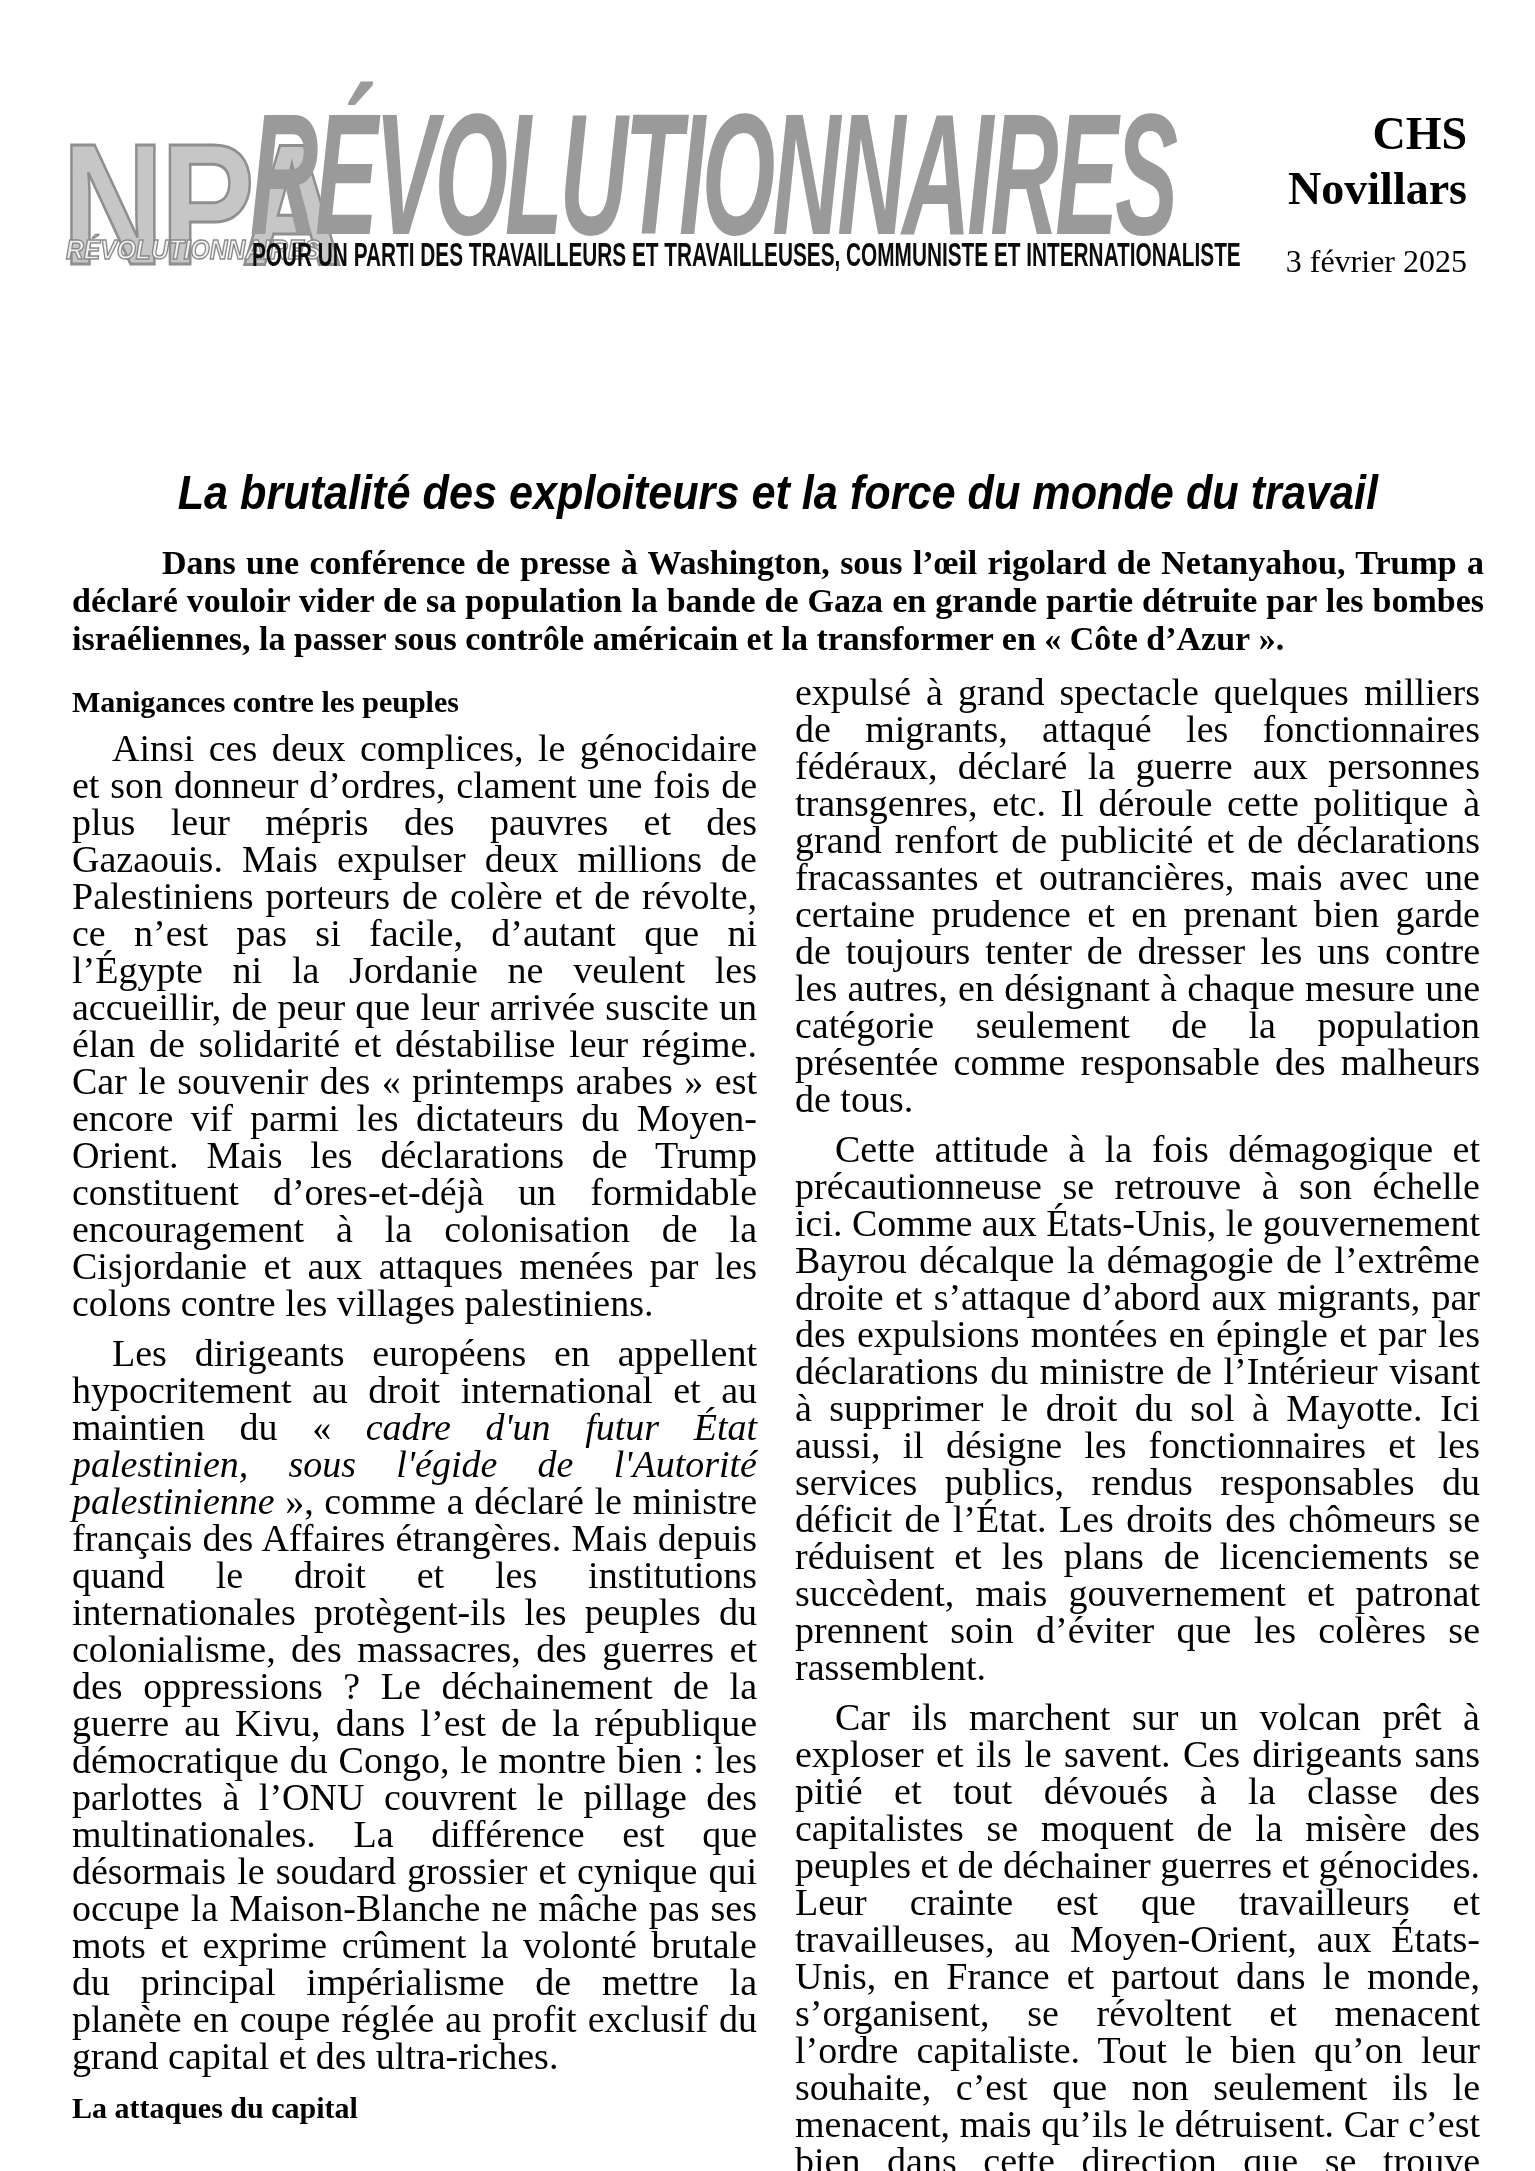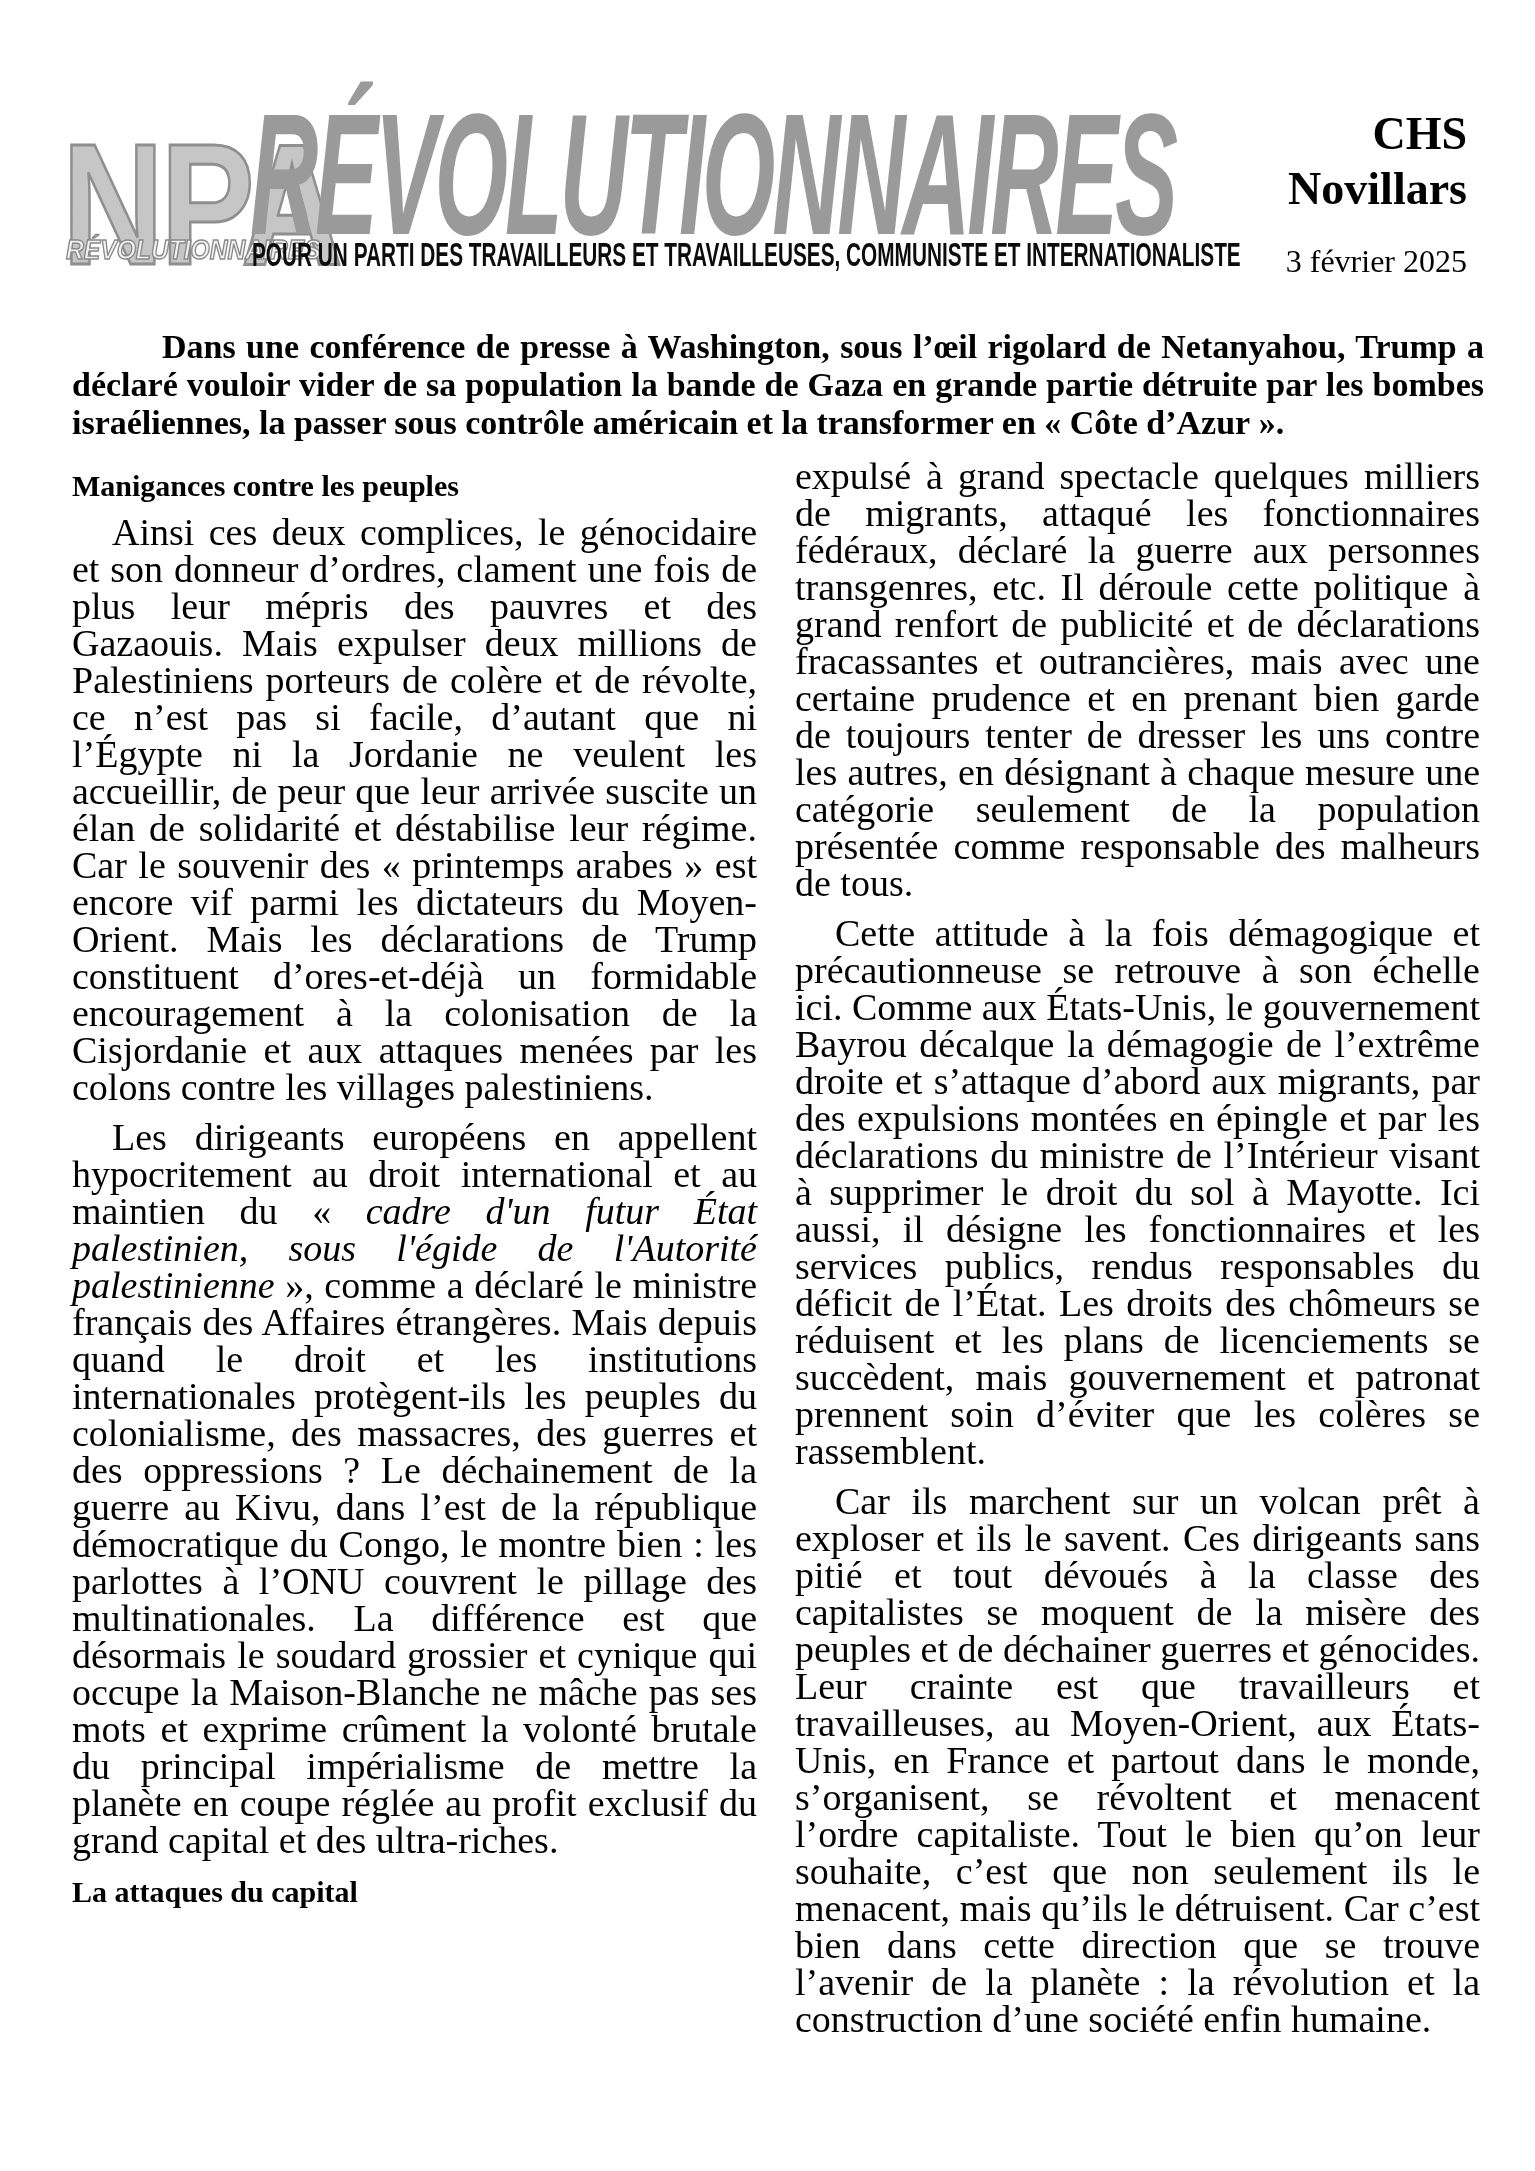--- a/index.html
+++ b/index.html
@@ -111,20 +111,21 @@
     <div class="logo-sub">RÉVOLUTIONNAIRES</div>
     <div class="mast-title">RÉVOLUTIONNAIRES</div>
     <div class="mast-tagline">POUR UN PARTI DES TRAVAILLEURS ET TRAVAILLEUSES, COMMUNISTE ET INTERNATIONALISTE</div>
     <div class="edition">
       <div class="edition-name">CHS
 Novillars</div>
       <div class="edition-date">3 février 2025</div>
     </div>
   </div>
 
+  <h1 class="article-title"><span>La brutalité des exploiteurs et la force du monde du travail</span></h1>
 
   <p class="lead">Dans une conférence de presse à Washington, sous l’œil rigolard de Netanyahou, Trump a déclaré vouloir vider de sa population la bande de Gaza en grande partie détruite par les bombes israéliennes, la passer sous contrôle américain et la transformer en «&nbsp;Côte d’Azur&nbsp;».</p>
 
   <div class="columns">
     <div class="col">
         <h3 class="col-heading">Manigances contre les peuples</h3>
         <p class="body-para"><span>Ainsi ces deux complices, le génocidaire et son donneur d’ordres, clament une fois de plus leur mépris des pauvres et des Gazaouis. Mais expulser deux millions de Palestiniens porteurs de colère et de révolte, ce n’est pas si facile, d’autant que ni l’Égypte ni la Jordanie ne veulent les accueillir, de peur que leur arrivée suscite un élan de solidarité et déstabilise leur régime. Car le souvenir des «&nbsp;printemps arabes&nbsp;» est encore vif parmi les dictateurs du Moyen-Orient. Mais les déclarations de Trump constituent d’ores-et-déjà un formidable encouragement à la colonisation de la Cisjordanie et aux attaques menées par les colons contre les villages palestiniens.</span></p>
         <p class="body-para"><span>Les dirigeants européens en appellent hypocritement au droit international et au maintien du «&nbsp;</span><i>cadre d'un futur État palestinien, sous l'égide de l'Autorité palestinienne</i><span>&nbsp;», comme a déclaré le ministre français des Affaires étrangères. Mais depuis quand le droit et les institutions internationales protègent-ils les peuples du colonialisme, des massacres, des guerres et des oppressions&nbsp;? Le déchainement de la guerre au Kivu, dans l’est de la république démocratique du Congo, le montre bien&nbsp;: les parlottes à l’ONU couvrent le pillage des multinationales. La différence est que désormais le soudard grossier et cynique qui occupe la Maison-Blanche ne mâche pas ses mots et exprime crûment la volonté brutale du principal impérialisme de mettre la planète en coupe réglée au profit exclusif du grand capital et des ultra-riches.</span></p>
         <h3 class="col-heading">La attaques du capital</h3>
       </div>

